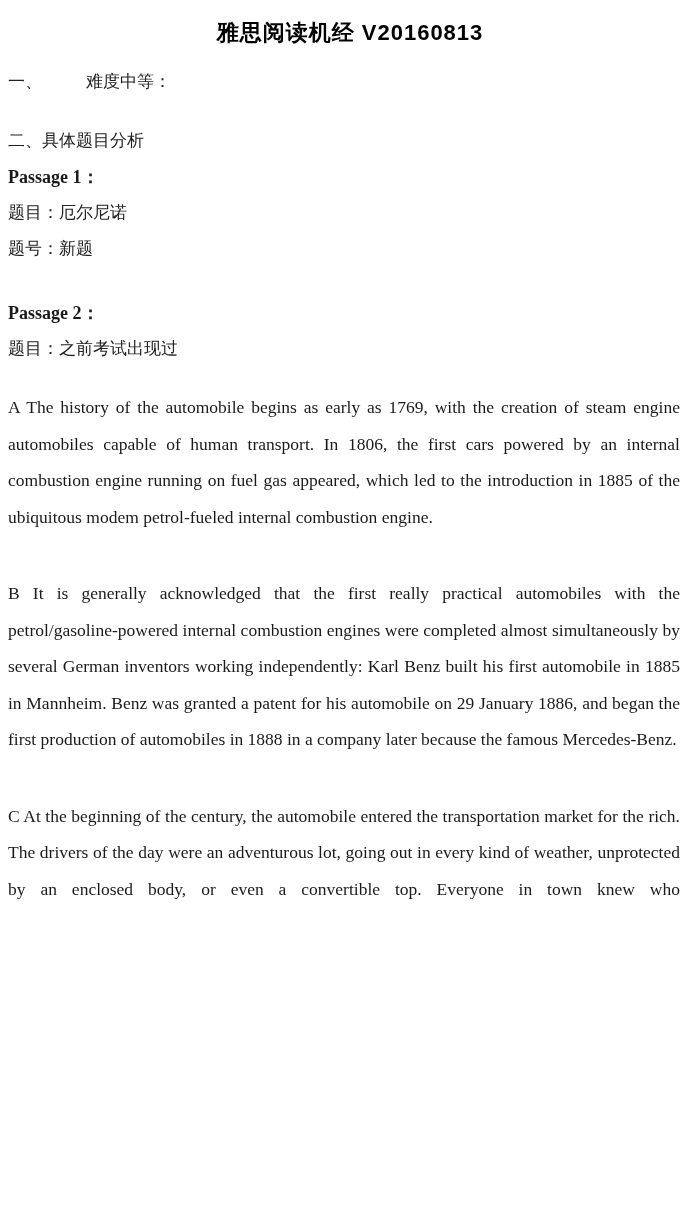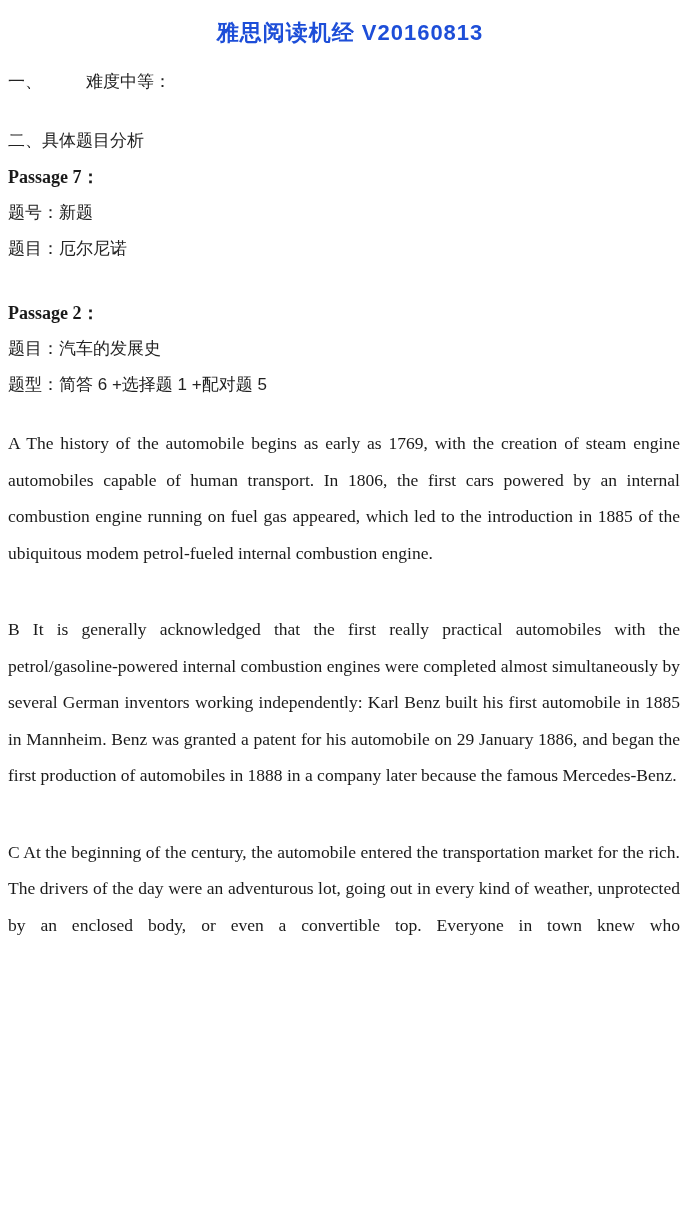--- a/index.html
+++ b/index.html
@@ -15,21 +15,21 @@
     font-family: "Liberation Sans", "DejaVu Sans", sans-serif;
   }
   .page {
     padding: 10px 8px 0 8px;
   }
   .doc-title {
     margin: 8px 0 16px 0;
     text-align: center;
     font-size: 22px;
     font-weight: bold;
-    color: #1d4ed8;
+    color: #000000;
     font-family: "Liberation Sans", "DejaVu Sans", sans-serif;
     letter-spacing: 1px;
   }
   .cn-line, .cn-para {
     font-size: 17px;
     line-height: 36px;
     margin: 0;
     color: #222222;
     font-family: "Liberation Sans", "DejaVu Sans", sans-serif;
   }
@@ -80,32 +80,31 @@
   <h1 class="doc-title">雅思阅读机经 V20160813</h1>
 
   <div class="cn-line sec1-row">
     <span class="sec1-num">一、</span>
     <span>难度中等：</span>
   </div>
 
 
   <p class="cn-line gap-before-analysis">二、具体题目分析</p>
 
-  <p class="passage-label">Passage 7：</p>
+  <p class="passage-label">Passage 1：</p>
+
+  <p class="cn-line">题目：厄尔尼诺</p>
 
   <p class="cn-line">题号：新题</p>
-
-  <p class="cn-line">题目：厄尔尼诺</p>
 
 
   <p class="passage-label gap-before-passage2">Passage 2：</p>
 
-  <p class="cn-line">题目：汽车的发展史</p>
+  <p class="cn-line">题目：之前考试出现过</p>
 
-  <p class="cn-line">题型：简答 6 +选择题 1 +配对题 5</p>
 
 
   <p class="en-para first">A The history of the automobile begins as early as 1769, with the creation of steam engine automobiles capable of human transport. In 1806, the first cars powered by an internal combustion engine running on fuel gas appeared, which led to the introduction in 1885 of the ubiquitous modem petrol-fueled internal combustion engine.</p>
 
   <p class="en-para">B It is generally acknowledged that the first really practical automobiles with the petrol/gasoline-powered internal combustion engines were completed almost simultaneously by several German inventors working independently: Karl Benz built his first automobile in 1885 in Mannheim. Benz was granted a patent for his automobile on 29 January 1886, and began the first production of automobiles in 1888 in a company later because the famous Mercedes-Benz.</p>
 
   <p class="en-para cutoff">C At the beginning of the century, the automobile entered the transportation market for the rich. The drivers of the day were an adventurous lot, going out in every kind of weather, unprotected by an enclosed body, or even a convertible top. Everyone in town knew who</p>
 
 </div>
 

